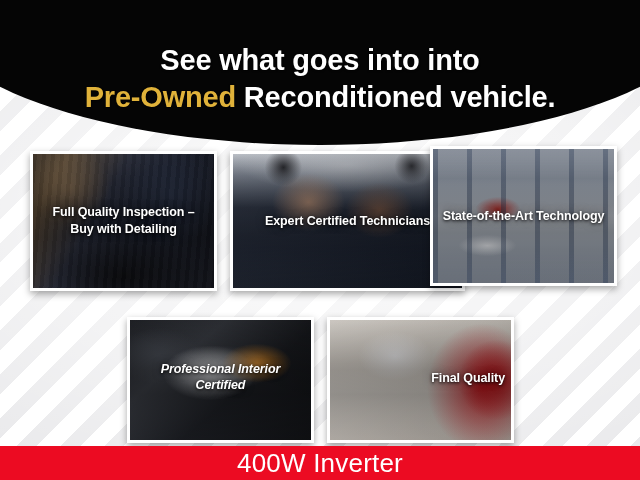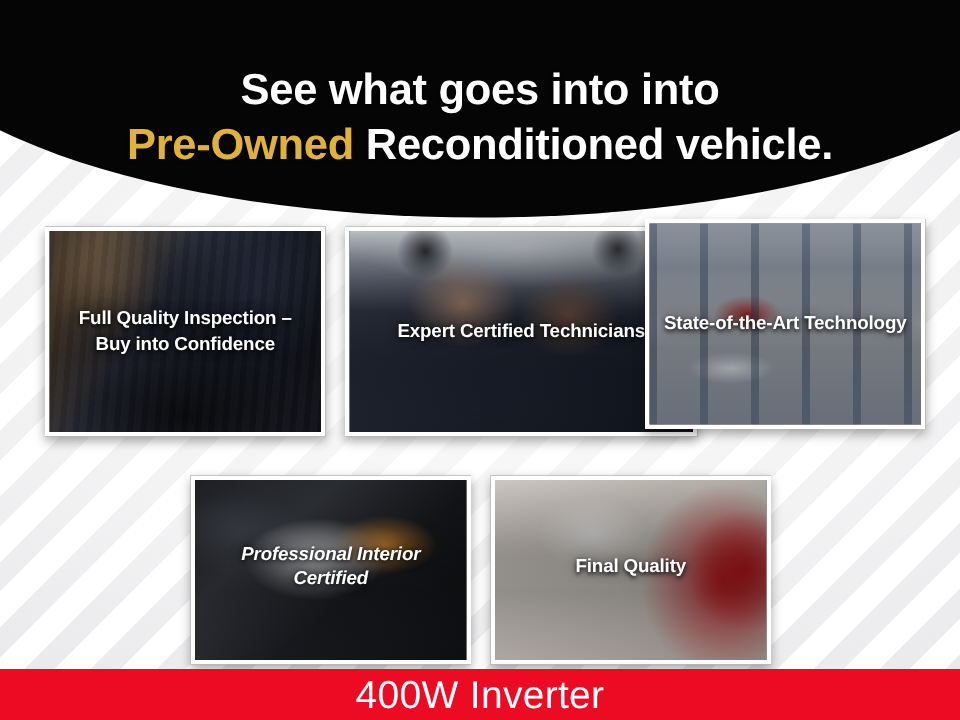--- a/index.html
+++ b/index.html
@@ -242,21 +242,21 @@
       <span>See what goes into into</span><br>
       <span class="gold">Pre-Owned</span><span> Reconditioned vehicle.</span>
     </h1>
   </div>
 
   <div class="card" style="left:30px; top:151px; width:181px; height:134px;">
     <div class="card-photo photo-inspection"></div>
     <div class="card-scrim"></div>
     <div class="card-caption">
       <span>Full Quality Inspection –</span><br>
-      <span>Buy into Confidence</span>
+      <span>Buy with Detailing</span>
     </div>
   </div>
 
   <div class="card" style="left:230px; top:151px; width:181px; height:134px;padding-left:48px;">
     <div class="card-photo photo-technicians"></div>
     <div class="card-scrim"></div>
     <div class="card-caption">
       <span>Expert Certified Technicians</span>
     </div>
   </div>
@@ -274,21 +274,21 @@
     <div class="card-scrim"></div>
     <div class="card-caption" style="top:48%;font-style:italic;">
       <span>Professional Interior</span><br>
       <span>Certified</span>
     </div>
   </div>
 
   <div class="card" style="left:327px; top:317px; width:181px; height:120px;">
     <div class="card-photo photo-final"></div>
     <div class="card-scrim"></div>
-    <div class="card-caption" style="top:48%;">
+    <div class="card-caption" style="top:48%;text-align:right;">
       <span>Final Quality</span>
     </div>
   </div>
 
   <div class="footer-bar">
     <span class="footer-text">400W Inverter</span>
   </div>
 
 </div>
 

